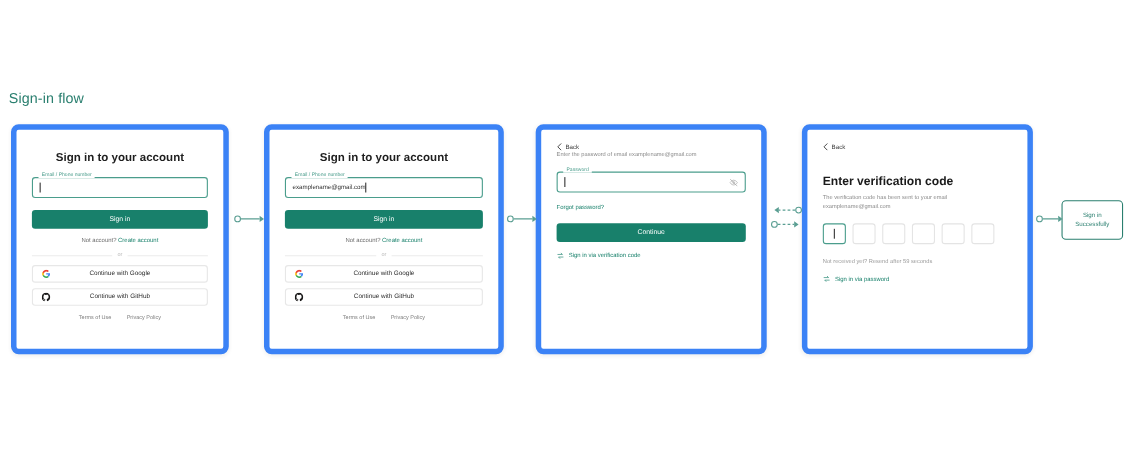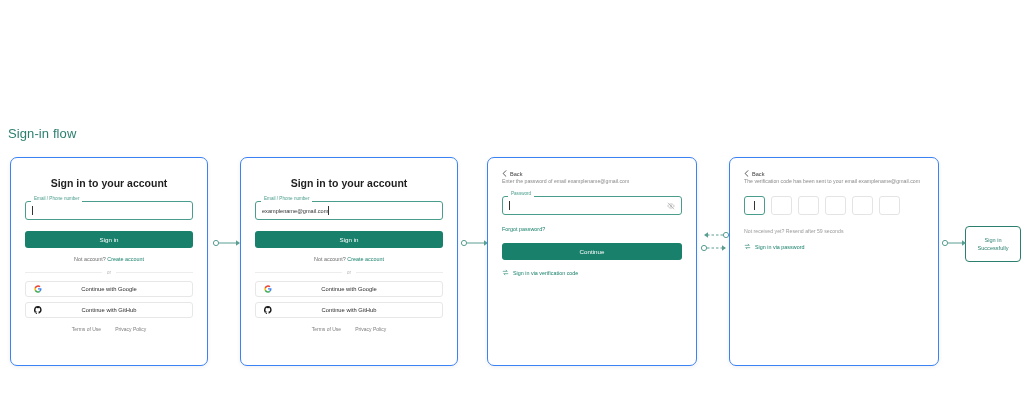--- a/index.html
+++ b/index.html
@@ -2,32 +2,32 @@
 <html><head>
 <meta charset="utf-8">
 <style>
   * { box-sizing: border-box; margin: 0; padding: 0; }
   html, body {
     width: 1024px; height: 411px;
     background: #ffffff;
     font-family: "Liberation Sans", sans-serif;
     overflow: hidden;
   }
-  .canvas { position: relative; width: 1024px; height: 346px; margin-top: 44px; }
+  .canvas { position: relative; width: 1024px; height: 346px; }
 
   .flow-title {
     position: absolute; left: 8px; top: 82px;
     font-size: 13px; color: #2a7f6f; letter-spacing: .1px;
   }
 
   
   .card {
     position: absolute;
     background: #ffffff;
-    border: 1px solid #3b82f6;
+    border: 5px solid #3b82f6;
     border-radius: 7px;
     box-shadow: 0 1px 4px rgba(0,0,0,.07);
   }
   #card-1 { left: 10px;  top: 113px; width: 198px; height: 209px; }
   #card-2 { left: 240px; top: 113px; width: 218px; height: 209px; }
   #card-3 { left: 487px; top: 113px; width: 210px; height: 209px; }
   #card-4 { left: 729px; top: 113px; width: 210px; height: 209px; }
 
   .card-inner { padding: 12px 14px; height: 100%; }
 
@@ -297,20 +297,21 @@
 
   <div class="card" id="card-4">
     <div class="card-inner">
       <div class="back-link">
         <svg width="5" height="7" viewBox="0 0 6 10">
           <path d="M5 1 1 5l4 4" fill="none" stroke="#3c3c3c" stroke-width="1.2" stroke-linecap="round" stroke-linejoin="round"></path>
         </svg>
         <span>Back</span>
       </div>
 
+      <div class="step-title">Enter verification code</div>
       <div class="step-sub">The verification code has been sent to your email examplename@gmail.com</div>
 
       <div class="otp-row">
         <div class="otp-cell active">
           <span class="caret"></span>
         </div>
         <div class="otp-cell"></div>
         <div class="otp-cell"></div>
         <div class="otp-cell"></div>
         <div class="otp-cell"></div>

